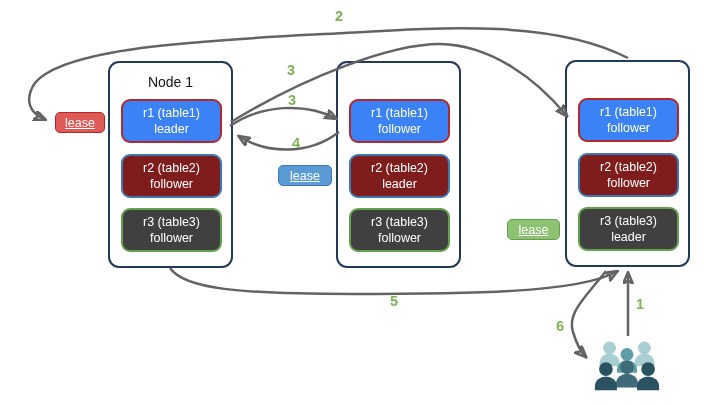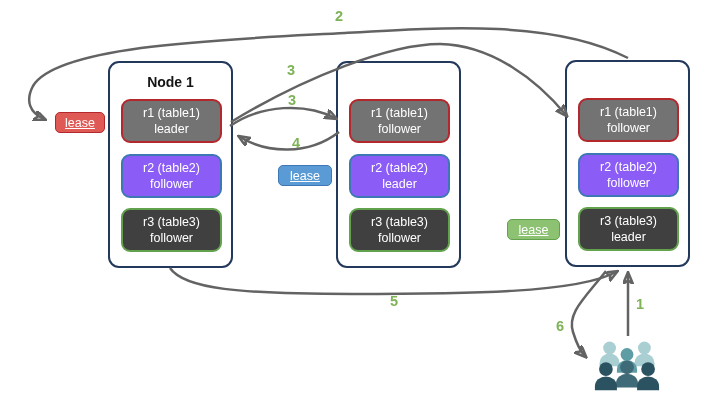--- a/index.html
+++ b/index.html
@@ -6,30 +6,30 @@
   body{
     width:704px;height:405px;position:relative;background:#ffffff;
     font-family:"Liberation Sans",sans-serif;overflow:hidden;
   }
   .node{
     position:absolute;box-sizing:border-box;width:125px;height:207px;
     border:2px solid #23395b;border-radius:11px;background:#fff;z-index:1;
   }
   .node-title{
     position:absolute;top:11px;left:0;right:0;text-align:center;
-    font-size:14px;font-weight:700;color:#141414;
+    font-size:14px;font-weight:400;color:#141414;
   }
   .replica{
     position:absolute;left:11px;box-sizing:border-box;width:101px;height:44px;
     border-radius:9px;border:2px solid transparent;color:#fff;
     display:flex;flex-direction:column;align-items:center;justify-content:center;
     font-size:12.5px;line-height:1.28;text-align:center;
   }
-  .replica.red{background:#737373;border-color:#b3282d}
-  .replica.blue{background:#8b5cf6;border-color:#3e78b4}
+  .replica.red{background:#3b82f6;border-color:#b3282d}
+  .replica.blue{background:#7f1d1d;border-color:#3e78b4}
   .replica.green{background:#404040;border-color:#62a24c}
   .r1{top:36px}.r2{top:91px}.r3{top:145px}
   .lease{
     position:absolute;box-sizing:border-box;height:21px;border-radius:5px;
     border:1.5px solid transparent;color:#fff;font-size:12.5px;
     display:flex;align-items:center;justify-content:center;z-index:2;text-decoration:underline;
   }
   .lease-red{left:55px;top:112px;width:50px;background:#e05a55;border-color:#b3282d}
   .lease-blue{left:278px;top:165px;width:54px;background:#5b9bd5;border-color:#3e78b4}
   .lease-green{left:507px;top:219px;width:53px;background:#8dc273;border-color:#62a24c}

